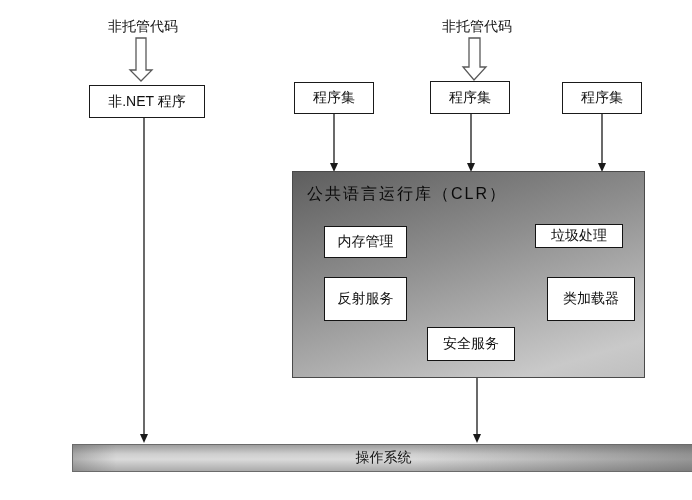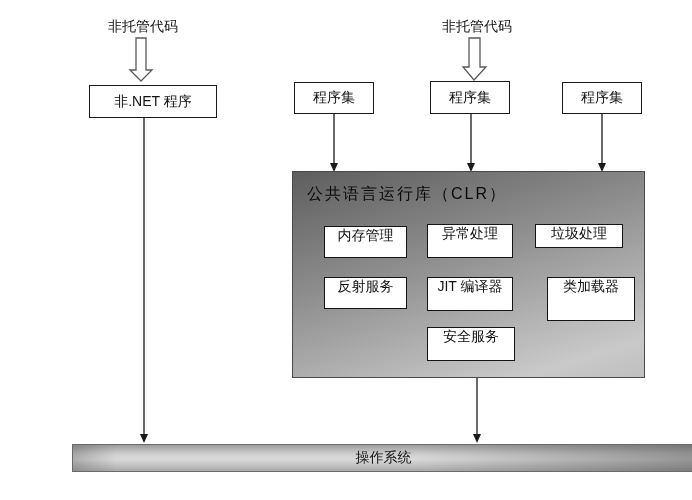--- a/index.html
+++ b/index.html
@@ -54,21 +54,21 @@
     font-weight: normal;
     letter-spacing: 2px;
     color: #0a0a0a;
     white-space: nowrap;
   }
   .clr-box {
     position: absolute;
     background: #ffffff;
     border: 1px solid #141414;
     display: flex;
-    align-items: flex-start;
+    align-items: center;
     justify-content: center;
     font-size: 14px;
     white-space: nowrap;
     box-sizing: border-box;
   }
   .os-bar {
     position: absolute;
     left: 28px; top: 444px;
     width: 623px; height: 28px;
     box-sizing: border-box;
@@ -107,51 +107,45 @@
     <line x1="100" y1="118" x2="100" y2="435" stroke="#1a1a1a" stroke-width="1.3"></line>
     <polygon points="96,434 104,434 100,443" fill="#1a1a1a"></polygon>
 
     <line x1="433" y1="378" x2="433" y2="435" stroke="#1a1a1a" stroke-width="1.3"></line>
     <polygon points="429,434 437,434 433,443" fill="#1a1a1a"></polygon>
   </svg>
 
   <div class="float-label" style="left:64px; top:18px;">非托管代码</div>
   <div class="float-label" style="left:398px; top:18px;">非托管代码</div>
 
-  <div class="box" style="left:45px; top:85px; width:128px; height:33px;">
+  <div class="box" style="left:45px; top:85px; width:116px; height:33px;">
     <span>非.NET 程序</span>
   </div>
   <div class="box" style="left:250px; top:82px; width:80px; height:32px;">
     <span>程序集</span>
   </div>
   <div class="box" style="left:386px; top:81px; width:80px; height:33px;">
     <span>程序集</span>
   </div>
   <div class="box" style="left:518px; top:82px; width:80px; height:32px;">
     <span>程序集</span>
   </div>
 
   <div class="clr-panel">
     <div class="clr-title">公共语言运行库（CLR）</div>
 
     <div class="clr-box" style="left:31px;  top:54px;  width:83px; height:32px;">
       <span>内存管理</span>
     </div>
-    <div class="clr-box" style="left:134px; top:52px;  width:86px; height:34px;">
-      <span>异常处理</span>
-    </div>
     <div class="clr-box" style="left:242px; top:52px;  width:88px; height:24px;">
       <span>垃圾处理</span>
     </div>
 
-    <div class="clr-box" style="left:31px;  top:105px; width:83px; height:32px;">
+    <div class="clr-box" style="left:31px;  top:105px; width:83px; height:44px;">
       <span>反射服务</span>
-    </div>
-    <div class="clr-box" style="left:134px; top:105px; width:86px; height:34px;">
-      <span>JIT 编译器</span>
     </div>
     <div class="clr-box" style="left:254px; top:105px; width:88px; height:44px;">
       <span>类加载器</span>
     </div>
 
     <div class="clr-box" style="left:134px; top:155px; width:88px; height:34px;">
       <span>安全服务</span>
     </div>
   </div>
 

